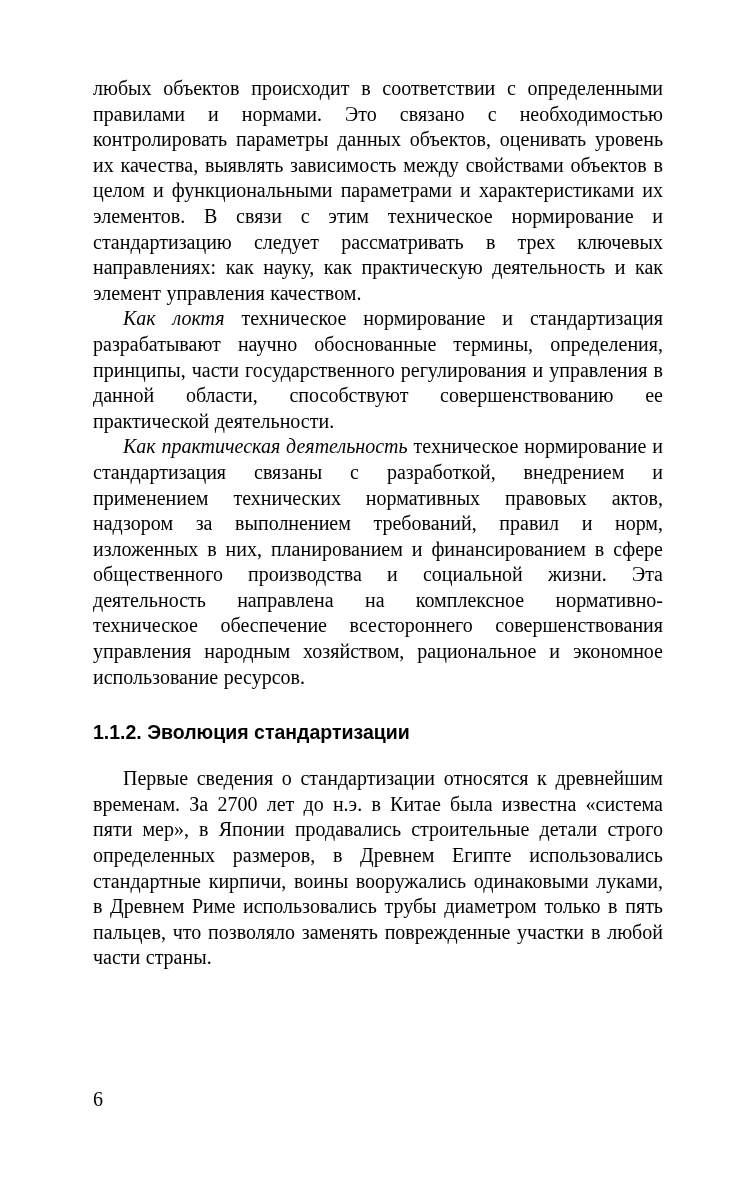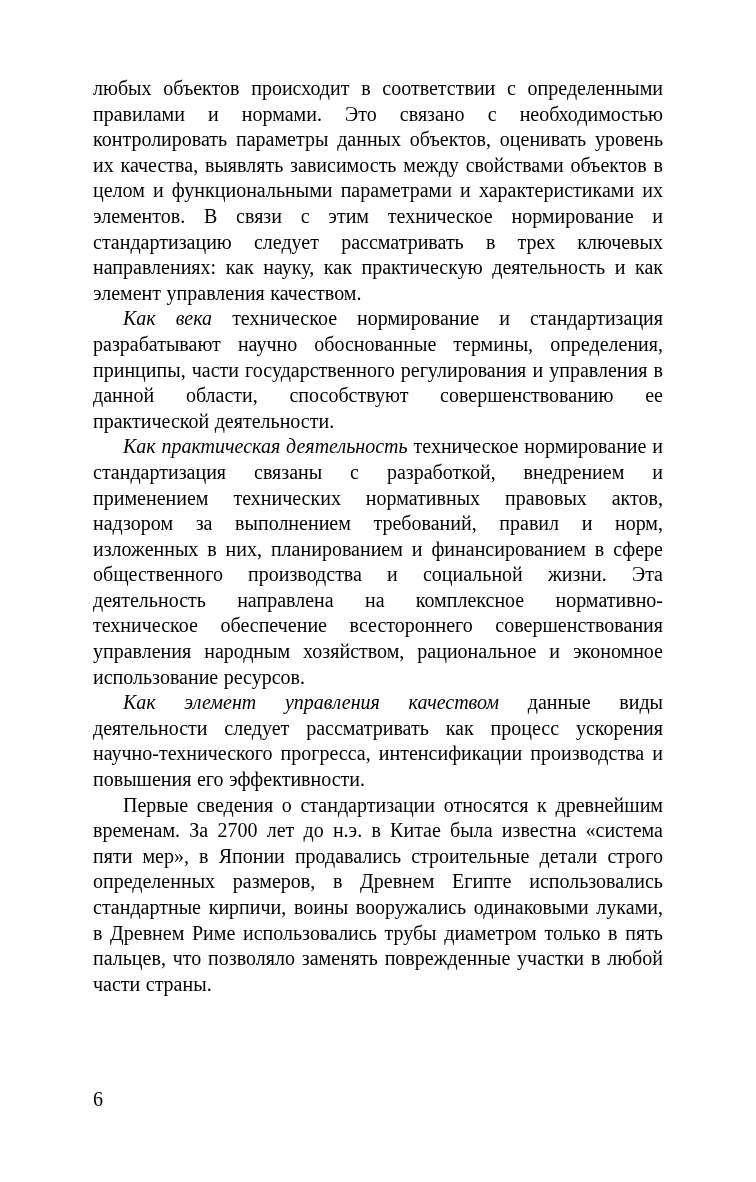--- a/index.html
+++ b/index.html
@@ -54,26 +54,26 @@
   }
 </style>
 </head>
 <body>
 
 <div class="page">
   <div class="text-block">
 
     <p class="para">любых объектов происходит в соответствии с определенными правилами и нормами. Это связано с необходимостью контролировать параметры данных объектов, оценивать уровень их качества, выявлять зависимость между свойствами объектов в целом и функциональными параметрами и характеристиками их элементов. В связи с этим техническое нормирование и стандартизацию следует рассматривать в трех ключевых направлениях: как науку, как практическую деятельность и как элемент управления качеством.</p>
 
-    <p class="para indent"><em>Как века</em><span> техническое нормирование и стандартизация разрабатывают научно обоснованные термины, определения, принципы, части государственного регулирования и управления в данной области, способствуют совершенствованию ее практической деятельности.</span></p>
+    <p class="para indent"><em>Как локтя</em><span> техническое нормирование и стандартизация разрабатывают научно обоснованные термины, определения, принципы, части государственного регулирования и управления в данной области, способствуют совершенствованию ее практической деятельности.</span></p>
 
     <p class="para indent"><em>Как практическая деятельность</em><span> техническое нормирование и стандартизация связаны с разработкой, внедрением и применением технических нормативных правовых актов, надзором за выполнением требований, правил и норм, изложенных в них, планированием и финансированием в сфере общественного производства и социальной жизни. Эта деятельность направлена на комплексное нормативно-техническое обеспечение всестороннего совершенствования управления народным хозяйством, рациональное и экономное использование ресурсов.</span></p>
 
-    <p class="para indent"><em>Как элемент управления качеством</em><span> данные виды деятельности следует рассматривать как процесс ускорения научно-технического прогресса, интенсификации производства и повышения его эффективности.</span></p>
 
+    <h3 class="section-heading">1.1.2. Эволюция стандартизации</h3>
 
     <p class="para indent">Первые сведения о стандартизации относятся к древнейшим временам. За 2700 лет до н.э. в Китае была известна «система пяти мер», в Японии продавались строительные детали строго определенных размеров, в Древнем Египте использовались стандартные кирпичи, воины вооружались одинаковыми луками, в Древнем Риме использовались трубы диаметром только в пять пальцев, что позволяло заменять поврежденные участки в любой части страны.</p>
 
 
   </div>
 
   <div class="page-number">6</div>
 </div>
 
 </body></html>

